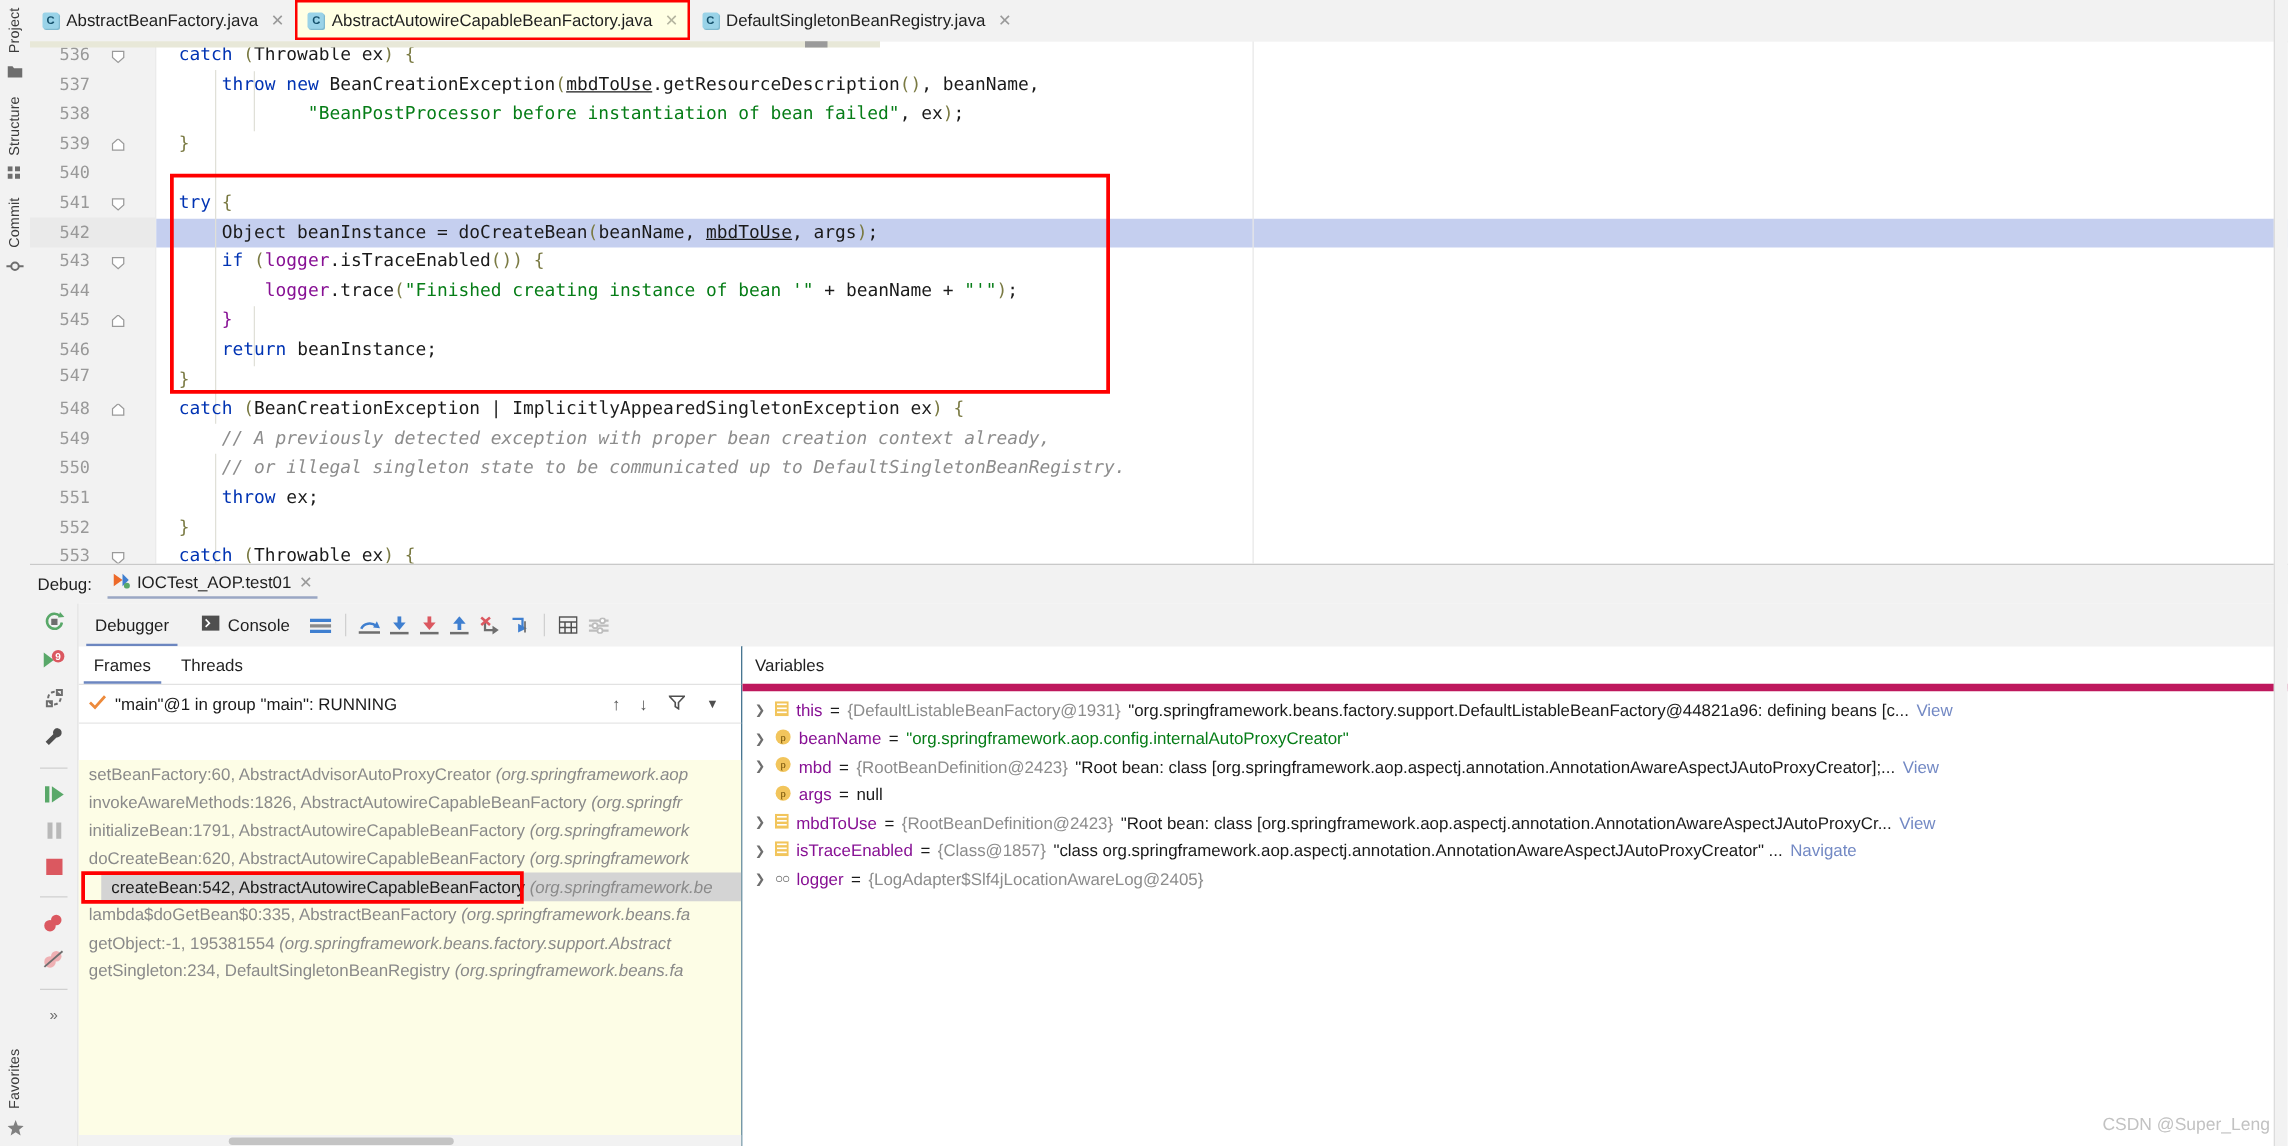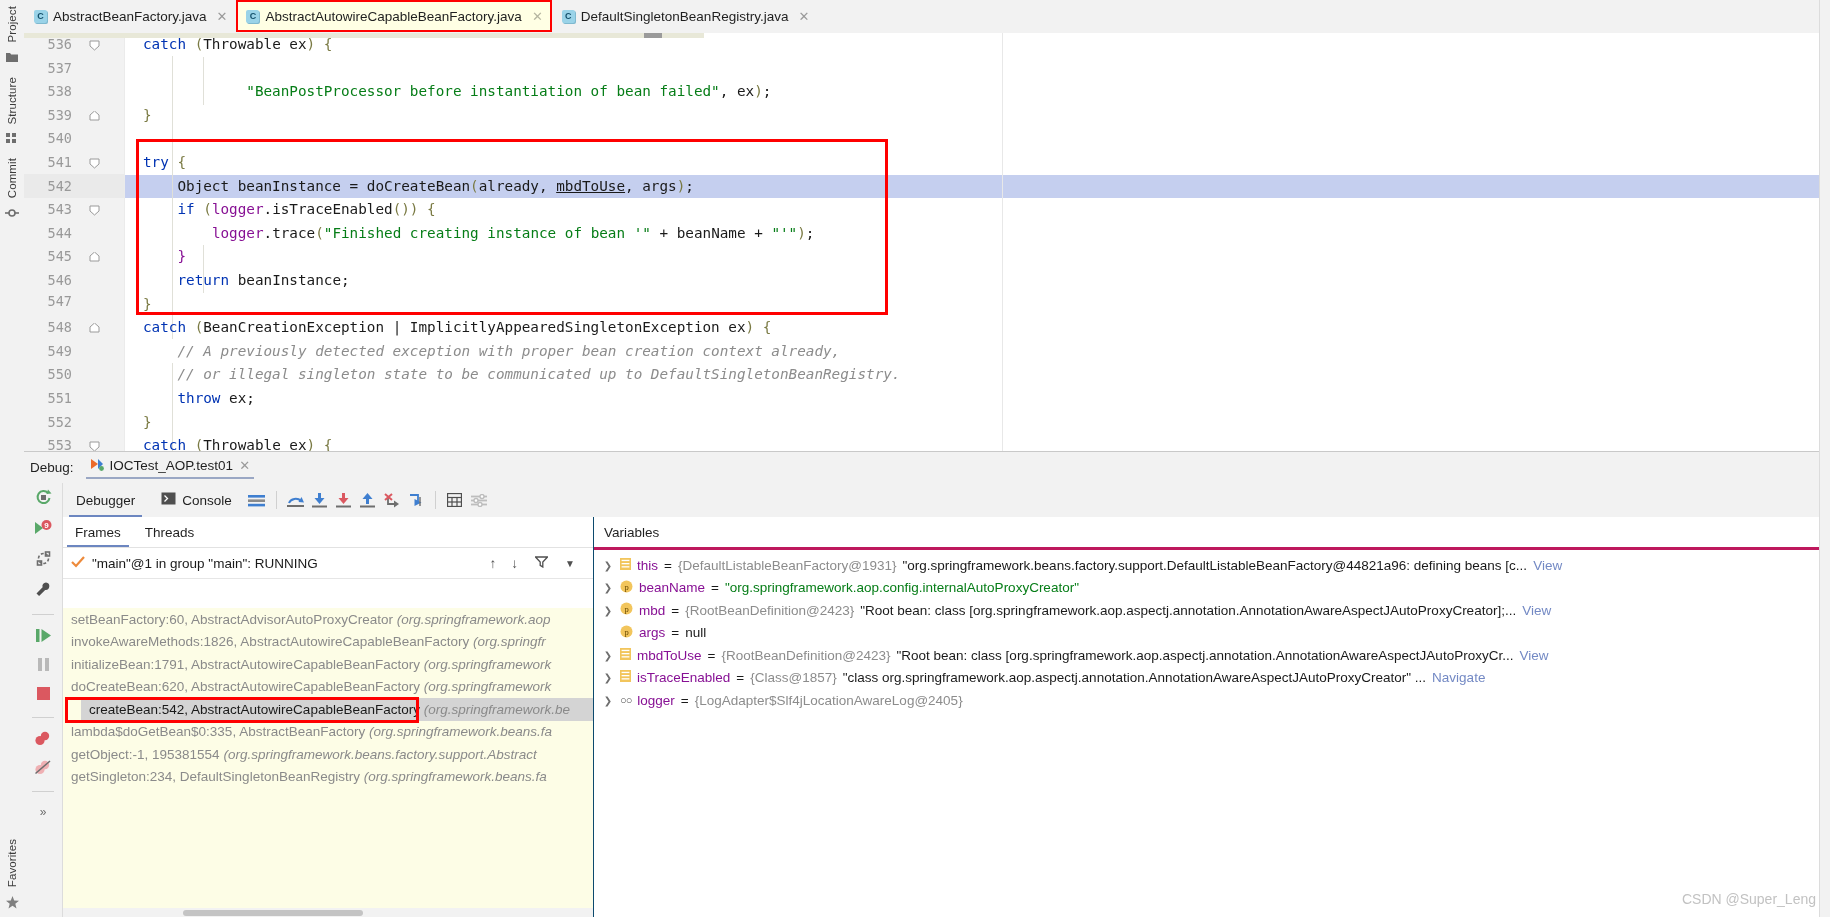--- a/index.html
+++ b/index.html
@@ -117,21 +117,21 @@
   .stab.active::after{content:"";position:absolute;left:4px;right:4px;bottom:0;height:2px;background:#6c86c0;}
   .threadrow{height:30px;display:flex;align-items:center;gap:7px;padding:0 8px;border-bottom:1px solid #e6e6e6;font-size:13.5px;}
   .threadrow .spacer{flex:1;}
   .framelist{position:absolute;left:0;top:91px;width:530px;height:310px;background:#fdfde6;overflow:hidden;}
   .frow{height:22.5px;display:flex;align-items:center;padding-left:8px;font-size:13.5px;color:#8a8a8a;white-space:nowrap;}
   .frow.sel{background:#d4d4d4;color:#1a1a1a;margin-left:18px;}
   .frow .pkg{font-style:italic;}
   .frow.sel .meth{color:#1a1a1a;}
 
   .varspane{position:absolute;left:531px;top:34px;width:1236px;height:401px;background:#fff;}
-  .varshdr{height:30px;display:flex;align-items:center;padding-left:10px;font-size:13.5px;color:#1f1f1f;border-bottom:3px solid #be185d;}
+  .varshdr{height:30px;display:flex;align-items:center;padding-left:10px;font-size:13.5px;color:#1f1f1f;border-bottom:6px solid #be185d;}
   .vrow{height:22.5px;display:flex;align-items:center;gap:6px;padding-left:8px;font-size:13.5px;white-space:nowrap;overflow:hidden;}
   .chev{width:12px;color:#6e6e6e;font-size:10px;flex:none;text-align:center;}
   .vicon{flex:none;}
   .vname{color:#871094;}
   .veq{color:#1a1a1a;}
   .vref{color:#8c8c8c;}
   .vstr{color:#067d17;}
   .vtxt{color:#1a1a1a;}
   .vlink{color:#7389c4;}
   .vnull{color:#1a1a1a;}
@@ -268,25 +268,26 @@
 
     <div class="codearea">
       <div class="hl-line" style="top:141.6px;"></div>
       <div class="sepline" style="left:877px;"></div>
       <div class="indentguide" style="left:47px;top:23px;height:283px;"></div>
       <div class="indentguide" style="left:47px;top:330px;height:88px;"></div>
       <div class="indentguide" style="left:78px;top:24px;height:48px;"></div>
       <div class="indentguide" style="left:78px;top:212px;height:48px;"></div>
 
       <div class="cline" style="top:0px;"><span class="k">catch</span> <span class="f">(</span><span class="p">Throwable ex</span><span class="f">)</span> <span class="f">{</span></div>
+      <div class="cline" style="top:23.6px;">    <span class="k">throw</span> <span class="k">new</span> <span class="p">BeanCreationException</span><span class="f">(</span><span class="u">mbdToUse</span><span class="p">.getResourceDescription</span><span class="f">()</span><span class="p">, beanName,</span></div>
       <div class="cline" style="top:47.2px;">            <span class="s">"BeanPostProcessor before instantiation of bean failed"</span><span class="p">, ex</span><span class="f">)</span><span class="p">;</span></div>
       <div class="cline" style="top:70.8px;"><span class="f">}</span></div>
       <div class="cline" style="top:94.4px;"></div>
       <div class="cline" style="top:118px;"><span class="k">try</span> <span class="f">{</span></div>
-      <div class="cline" style="top:141.6px;">    <span class="p">Object beanInstance = doCreateBean</span><span class="f">(</span><span class="p">already, </span><span class="u">mbdToUse</span><span class="p">, args</span><span class="f">)</span><span class="p">;</span></div>
+      <div class="cline" style="top:141.6px;">    <span class="p">Object beanInstance = doCreateBean</span><span class="f">(</span><span class="p">beanName, </span><span class="u">mbdToUse</span><span class="p">, args</span><span class="f">)</span><span class="p">;</span></div>
       <div class="cline" style="top:165.2px;">    <span class="k">if</span> <span class="f">(</span><span class="m">logger</span><span class="p">.isTraceEnabled</span><span class="f">())</span> <span class="f">{</span></div>
       <div class="cline" style="top:188.8px;">        <span class="m">logger</span><span class="p">.trace</span><span class="f">(</span><span class="s">"Finished creating instance of bean '"</span><span class="p"> + beanName + </span><span class="s">"'"</span><span class="f">)</span><span class="p">;</span></div>
       <div class="cline" style="top:212.4px;">    <span class="m">}</span></div>
       <div class="cline" style="top:236px;">    <span class="k">return</span> <span class="p">beanInstance;</span></div>
       <div class="cline" style="top:259.6px;"><span class="f">}</span></div>
       <div class="cline" style="top:283.2px;"><span class="k">catch</span> <span class="f">(</span><span class="p">BeanCreationException | ImplicitlyAppearedSingletonException ex</span><span class="f">)</span> <span class="f">{</span></div>
       <div class="cline" style="top:306.8px;">    <span class="c">// A previously detected exception with proper bean creation context already,</span></div>
       <div class="cline" style="top:330.4px;">    <span class="c">// or illegal singleton state to be communicated up to DefaultSingletonBeanRegistry.</span></div>
       <div class="cline" style="top:354px;">    <span class="k">throw</span> <span class="p">ex;</span></div>
       <div class="cline" style="top:377.6px;"><span class="f">}</span></div>

